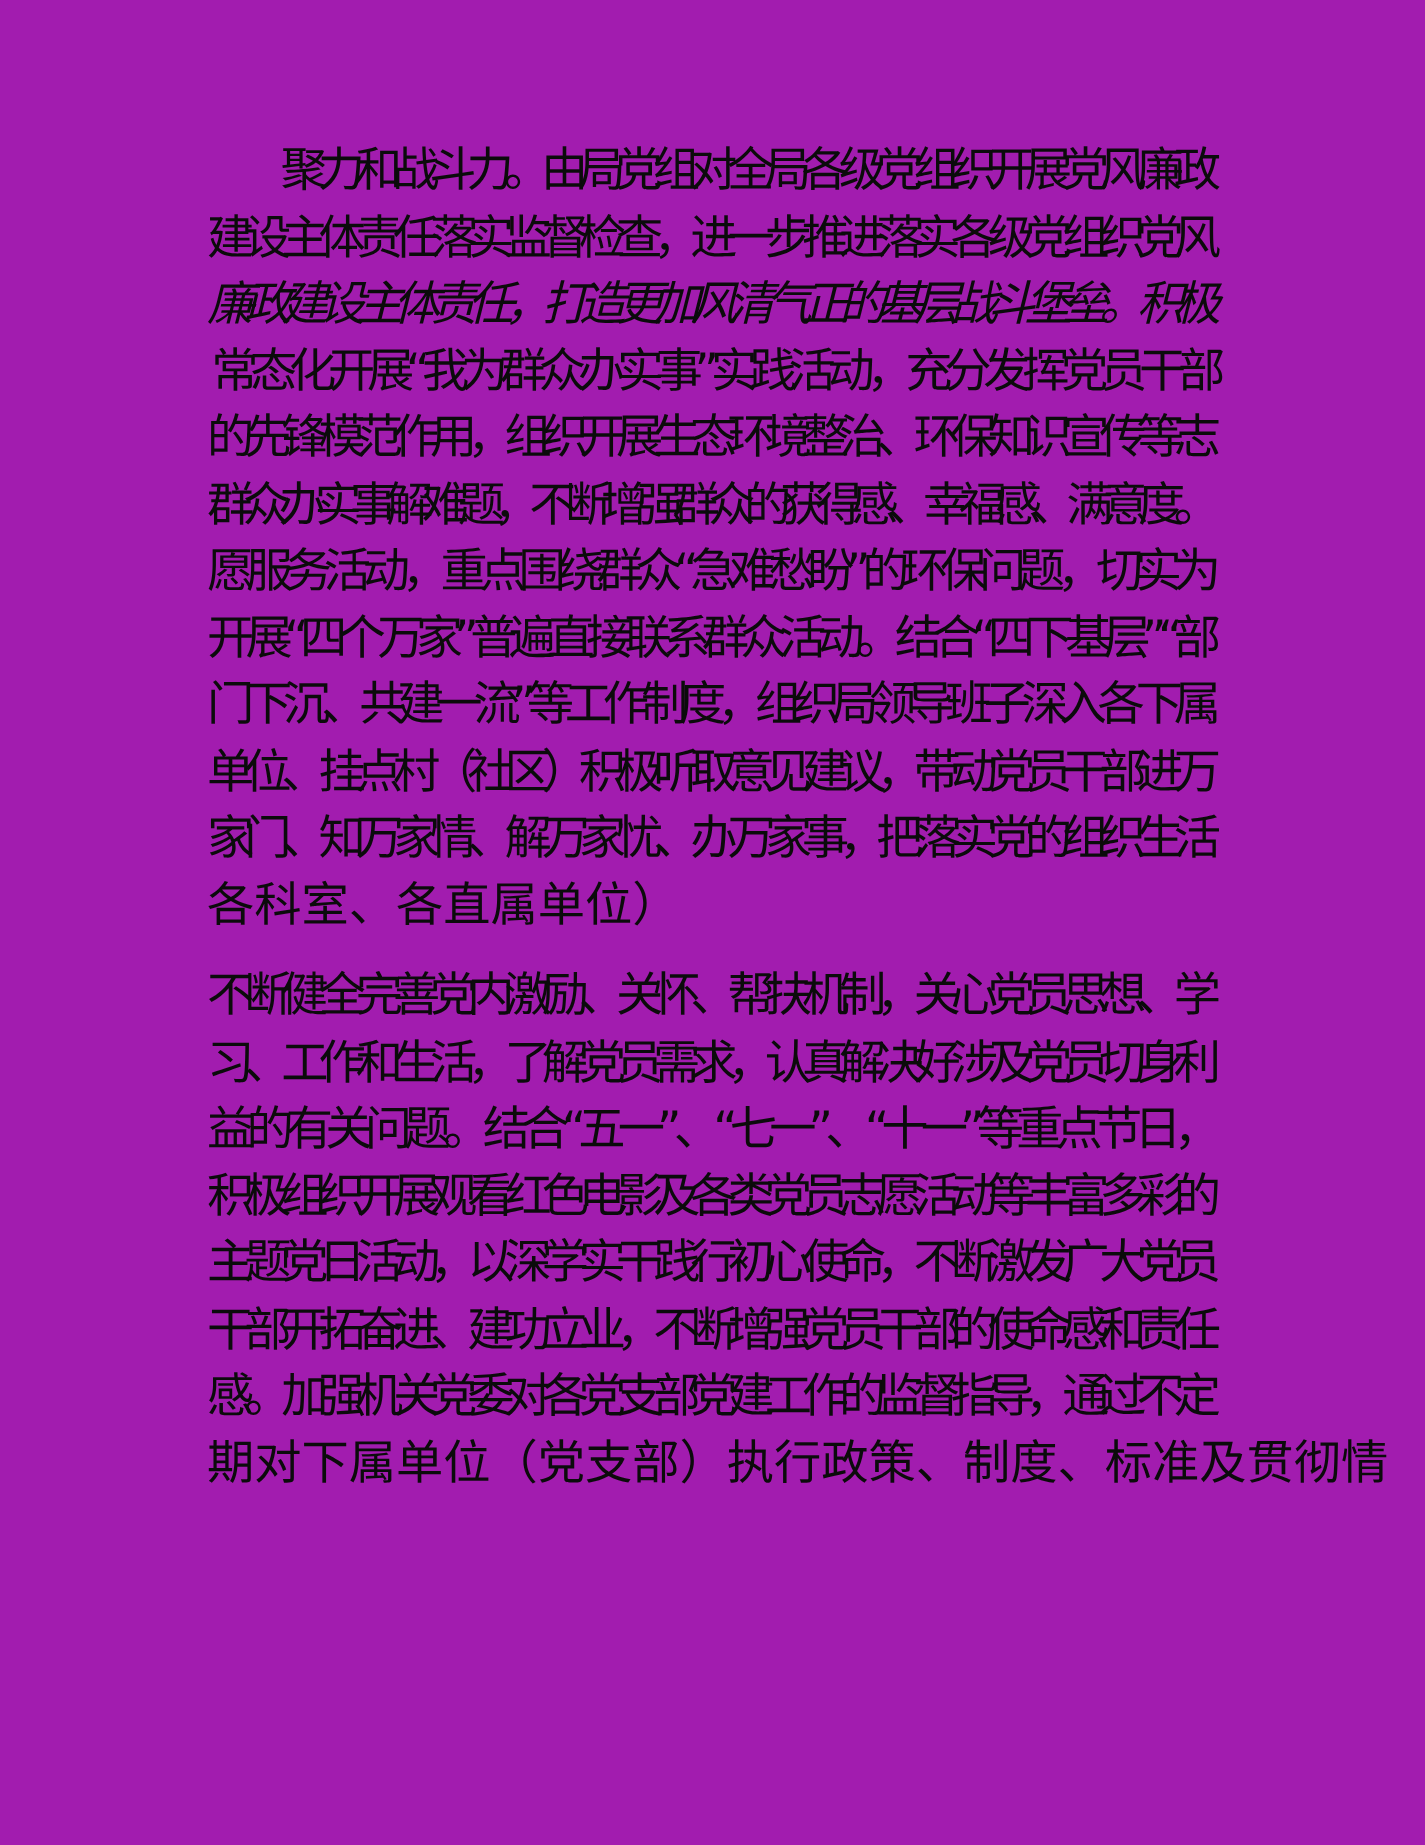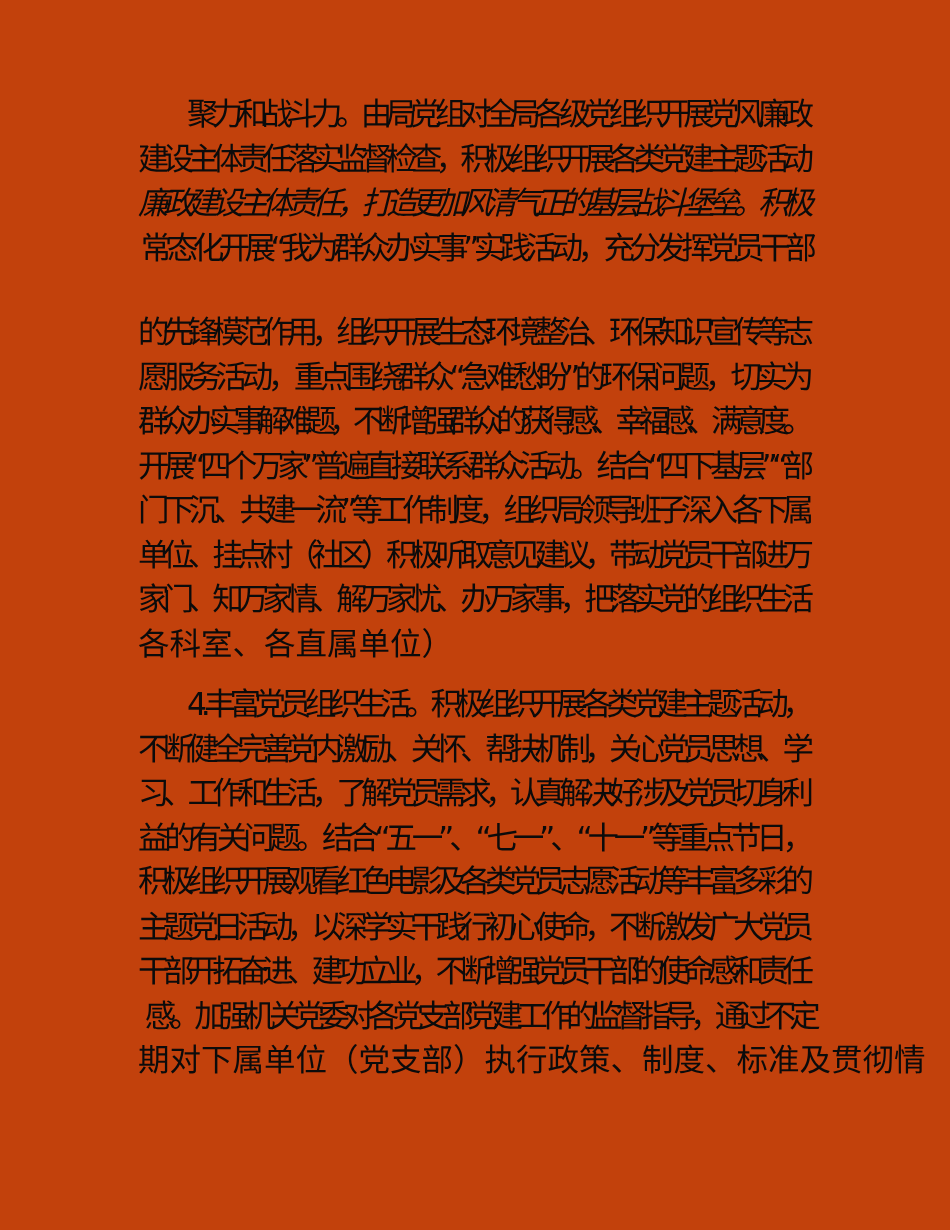--- a/index.html
+++ b/index.html
@@ -47,44 +47,43 @@
   .line.indent {
     text-indent: 49px;
   }
   .line.last {
     display: block;
   }
 </style>
 </head>
 <body style="background: rgb(255, 255, 255);">
 
-<div class="page" style="background: #c2410c;">
+<div class="page" style="background: #a21caf;">
   <div class="text-block">
 
     <div class="para">
       <span class="line indent" style="color: rgb(11, 11, 11); letter-spacing: -6.688px;">聚力和战斗力。由局党组对全局各级党组织开展党风廉政</span>
-      <span class="line" style="color: rgb(11, 11, 11); letter-spacing: -6.712px;">建设主体责任落实监督检查，积极组织开展各类党建主题活动</span>
+      <span class="line" style="color: rgb(11, 11, 11); letter-spacing: -6.712px;">建设主体责任落实监督检查，进一步推进落实各级党组织党风</span>
       <span class="line" style="color: rgb(11, 11, 11); letter-spacing: -6.712px; font-style: italic;">廉政建设主体责任，打造更加风清气正的基层战斗堡垒。积极</span>
       <span class="line" style="color: rgb(11, 11, 11); letter-spacing: -5.544px; text-align: center;">常态化开展“我为群众办实事”实践活动，充分发挥党员干部</span>
-      <span class="line" style="color: rgb(11, 11, 11); letter-spacing: -6.712px; margin-top: 40px;">的先锋模范作用，组织开展生态环境整治、环保知识宣传等志</span>
+      <span class="line" style="color: rgb(11, 11, 11); letter-spacing: -6.712px;">的先锋模范作用，组织开展生态环境整治、环保知识宣传等志</span>
+      <span class="line" style="color: rgb(11, 11, 11); letter-spacing: -7.63px;">群众办实事解难题，不断增强群众的获得感、幸福感、满意度。</span>
       <span class="line" style="color: rgb(11, 11, 11); letter-spacing: -5.544px;">愿服务活动，重点围绕群众“急难愁盼”的环保问题，切实为</span>
-      <span class="line" style="color: rgb(11, 11, 11); letter-spacing: -7.63px;">群众办实事解难题，不断增强群众的获得感、幸福感、满意度。</span>
       <span class="line" style="color: rgb(11, 11, 11); letter-spacing: -5.772px;">开展“四个万家”普遍直接联系群众活动。结合“四下基层”“部</span>
       <span class="line" style="color: rgb(11, 11, 11); letter-spacing: -6.128px;">门下沉、共建一流”等工作制度，组织局领导班子深入各下属</span>
       <span class="line" style="color: rgb(11, 11, 11); letter-spacing: -6.712px;">单位、挂点村（社区）积极听取意见建议，带动党员干部进万</span>
       <span class="line" style="color: rgb(11, 11, 11); letter-spacing: -6.712px;">家门、知万家情、解万家忧、办万家事，把落实党的组织生活</span>
       <span class="line last" style="color: rgb(11, 11, 11);">各科室、各直属单位）</span>
     </div>
 
     <div class="para">
-      <span class="line indent" style="color: rgb(11, 11, 11); letter-spacing: -6.362px;">4.丰富党员组织生活。积极组织开展各类党建主题活动，</span>
       <span class="line" style="color: rgb(11, 11, 11); letter-spacing: -6.712px;">不断健全完善党内激励、关怀、帮扶机制，关心党员思想、学</span>
       <span class="line" style="color: rgb(11, 11, 11); letter-spacing: -6.712px;">习、工作和生活，了解党员需求，认真解决好涉及党员切身利</span>
       <span class="line" style="color: rgb(11, 11, 11); letter-spacing: -5.229px;">益的有关问题。结合“五一”、“七一”、“十一”等重点节日，</span>
       <span class="line" style="color: rgb(11, 11, 11); letter-spacing: -6.712px; font-family: Liberation Serif, serif;">积极组织开展观看红色电影及各类党员志愿活动等丰富多彩的</span>
       <span class="line" style="color: rgb(11, 11, 11); letter-spacing: -6.712px;">主题党日活动，以深学实干践行初心使命，不断激发广大党员</span>
       <span class="line" style="color: rgb(11, 11, 11); letter-spacing: -6.712px;">干部开拓奋进、建功立业，不断增强党员干部的使命感和责任</span>
-      <span class="line" style="color: rgb(11, 11, 11); letter-spacing: -6.712px; text-align: right;">感。加强机关党委对各党支部党建工作的监督指导，通过不定</span>
+      <span class="line" style="color: rgb(11, 11, 11); letter-spacing: -6.712px;">感。加强机关党委对各党支部党建工作的监督指导，通过不定</span>
       <span class="line last" style="color: rgb(11, 11, 11);">期对下属单位（党支部）执行政策、制度、标准及贯彻情</span>
     </div>
 
   </div>
 </div>
 
 </body></html>

